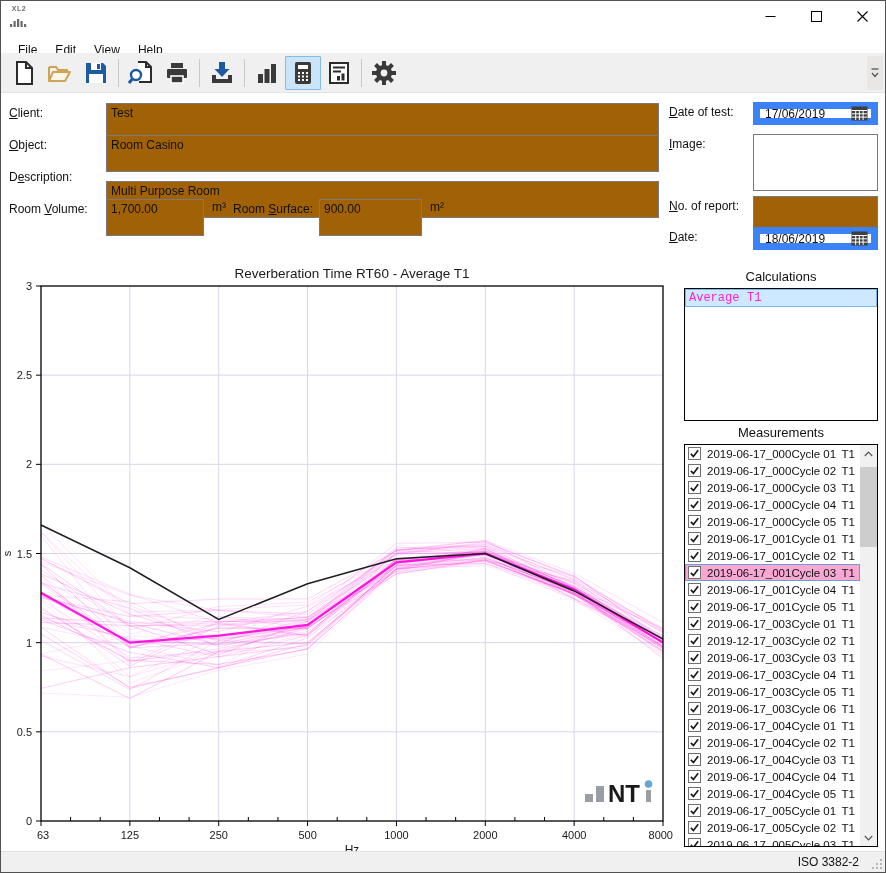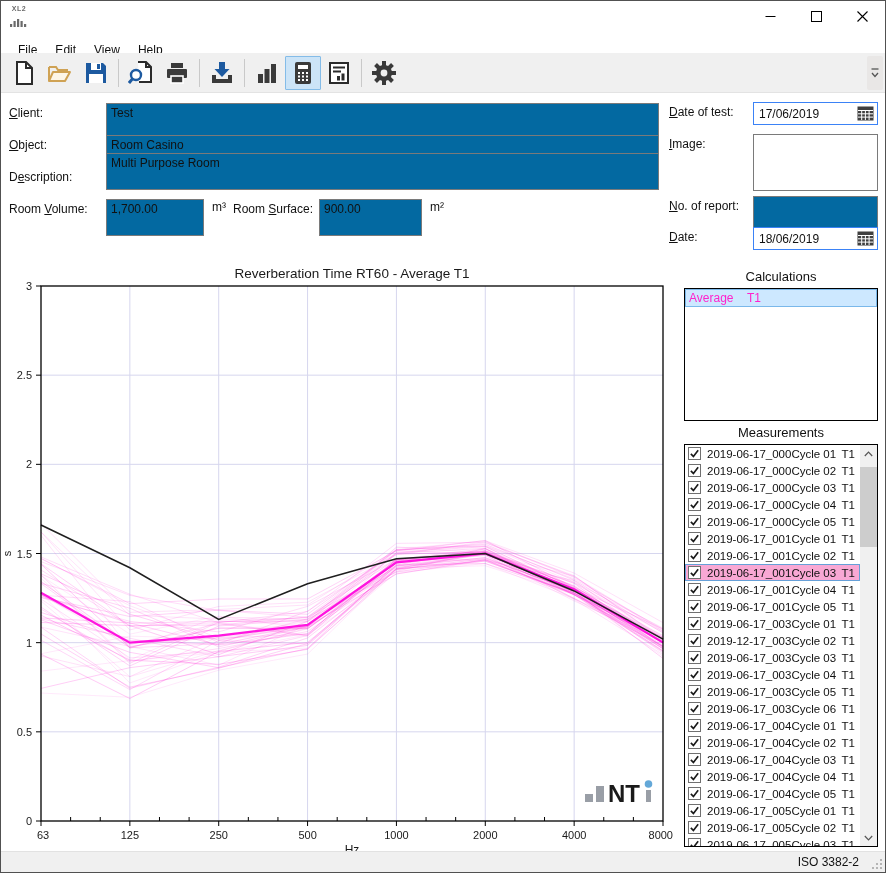--- a/index.html
+++ b/index.html
@@ -23,34 +23,34 @@
   .toolbar { position:absolute; left:0; top:52px; width:100%; height:40px; background:#f0f0f0; border-bottom:1px solid #e3e3e3; display:flex; align-items:center; padding-left:5px; }
   .tbtn { width:36px; height:34px; display:flex; align-items:center; justify-content:center; border:1px solid transparent; border-radius:1px; }
   .tbtn[data-selected="true"] { background:#cce4f7; border-color:#84bce8; }
   .tsep { width:1px; height:28px; background:#c9c9c9; margin:0 4px; }
   .toolbar-overflow { position:absolute; right:2px; top:55px; width:16px; height:34px; background:#e9e7e6; border-radius:2px; display:flex; align-items:center; justify-content:center; }
 
   
   .form-area { position:absolute; left:0; top:92px; width:100%; height:173px; background:#fff; }
   .flabel { position:absolute; font-size:12px; color:#111; white-space:nowrap; }
   .flabel u { text-decoration:underline; }
-  .finput { position:absolute; border:1px solid #7a7a7a; background:#0369a1; font-size:12px; color:#111; padding:0 4px; line-height:19px; height:37px; white-space:nowrap; overflow:hidden; }
+  .finput { position:absolute; border:1px solid #7a7a7a; background:#a16207; font-size:12px; color:#111; padding:0 4px; line-height:19px; height:37px; white-space:nowrap; overflow:hidden; }
   .funit { position:absolute; font-size:12px; color:#111; }
-  .date-wrap { position:absolute; border:1px solid #3b82f6; background:#fff; height:23px; display:flex; align-items:center; }
+  .date-wrap { position:absolute; border:7px solid #3b82f6; background:#fff; height:23px; display:flex; align-items:center; }
   .date-text { flex:1; font-size:12px; color:#111; padding-left:5px; }
   .date-btn { width:24px; height:21px; display:flex; align-items:center; justify-content:center; }
   .image-box { position:absolute; border:1px solid #7a7a7a; background:#fff; }
 
   
   .chart-area { position:absolute; left:0; top:265px; width:680px; height:585px; }
   svg text { font-family:"Liberation Sans", sans-serif; fill:#1a1a1a; }
 
   
   .panel-header { position:absolute; left:683px; width:194px; text-align:center; font-size:13px; color:#111; }
-  .calc-list { position:absolute; left:683px; top:287px; width:194px; height:133px; border:1px solid #000; background:#fff; overflow:hidden; }
+  .calc-list { position:absolute; left:683px; top:287px; width:194px; height:133px; border:1px solid #000; background:#fff; overflow:hidden;font-family:Liberation Mono, monospace; }
   .calc-row { height:18px; display:flex; align-items:center; font-size:12px; padding-left:4px; }
   .calc-row.selected { background:#cde8ff; box-shadow:inset 0 0 0 1px #7ab8ea; }
   .calc-name { color:#ff22cc; min-width:58px; }
   .calc-type { color:#ff22cc; }
 
   .meas-list { position:absolute; left:683px; top:443px; width:194px; height:403px; border:1px solid #000; background:#fff; overflow:hidden; }
   .meas-rows { position:absolute; left:0; top:0; right:17px; }
   .m-row { height:17px; display:flex; align-items:center; padding-left:3px; font-size:11.5px; color:#111; }
   .m-row.selected { background:#f9a8d4; box-shadow:inset 0 0 0 1px #66a0d8; }
   .cb { width:13px; height:13px; border:1px solid #707070; background:#fff; display:flex; align-items:center; justify-content:center; flex:none; }
@@ -229,21 +229,21 @@
   </div>
 
   <div class="form-area">
     <div class="flabel" style="left:8px; top:13px;"><u>C</u>lient:</div>
     <div class="finput" style="left:105px; top:10px; width:553px;">Test</div>
 
     <div class="flabel" style="left:8px; top:45px;"><u>O</u>bject:</div>
     <div class="finput" style="left:105px; top:42px; width:553px;">Room Casino</div>
 
     <div class="flabel" style="left:8px; top:77px;">D<u>e</u>scription:</div>
-    <div class="finput" style="left:105px; top:60px; width:553px;">Multi Purpose Room</div>
+    <div class="finput" style="left:105px; top:88px; width:553px;">Multi Purpose Room</div>
 
     <div class="flabel" style="left:8px; top:109px;">Room <u>V</u>olume:</div>
     <div class="finput" style="left:105px; top:106px; width:98px;">1,700.00</div>
     <div class="funit" style="left:211px; top:107px;">m³</div>
 
     <div class="flabel" style="left:232px; top:109px;">Room <u>S</u>urface:</div>
     <div class="finput" style="left:318px; top:106px; width:103px;">900.00</div>
     <div class="funit" style="left:429px; top:107px;">m²</div>
 
     <div class="flabel" style="left:668px; top:12px;"><u>D</u>ate of test:</div>

